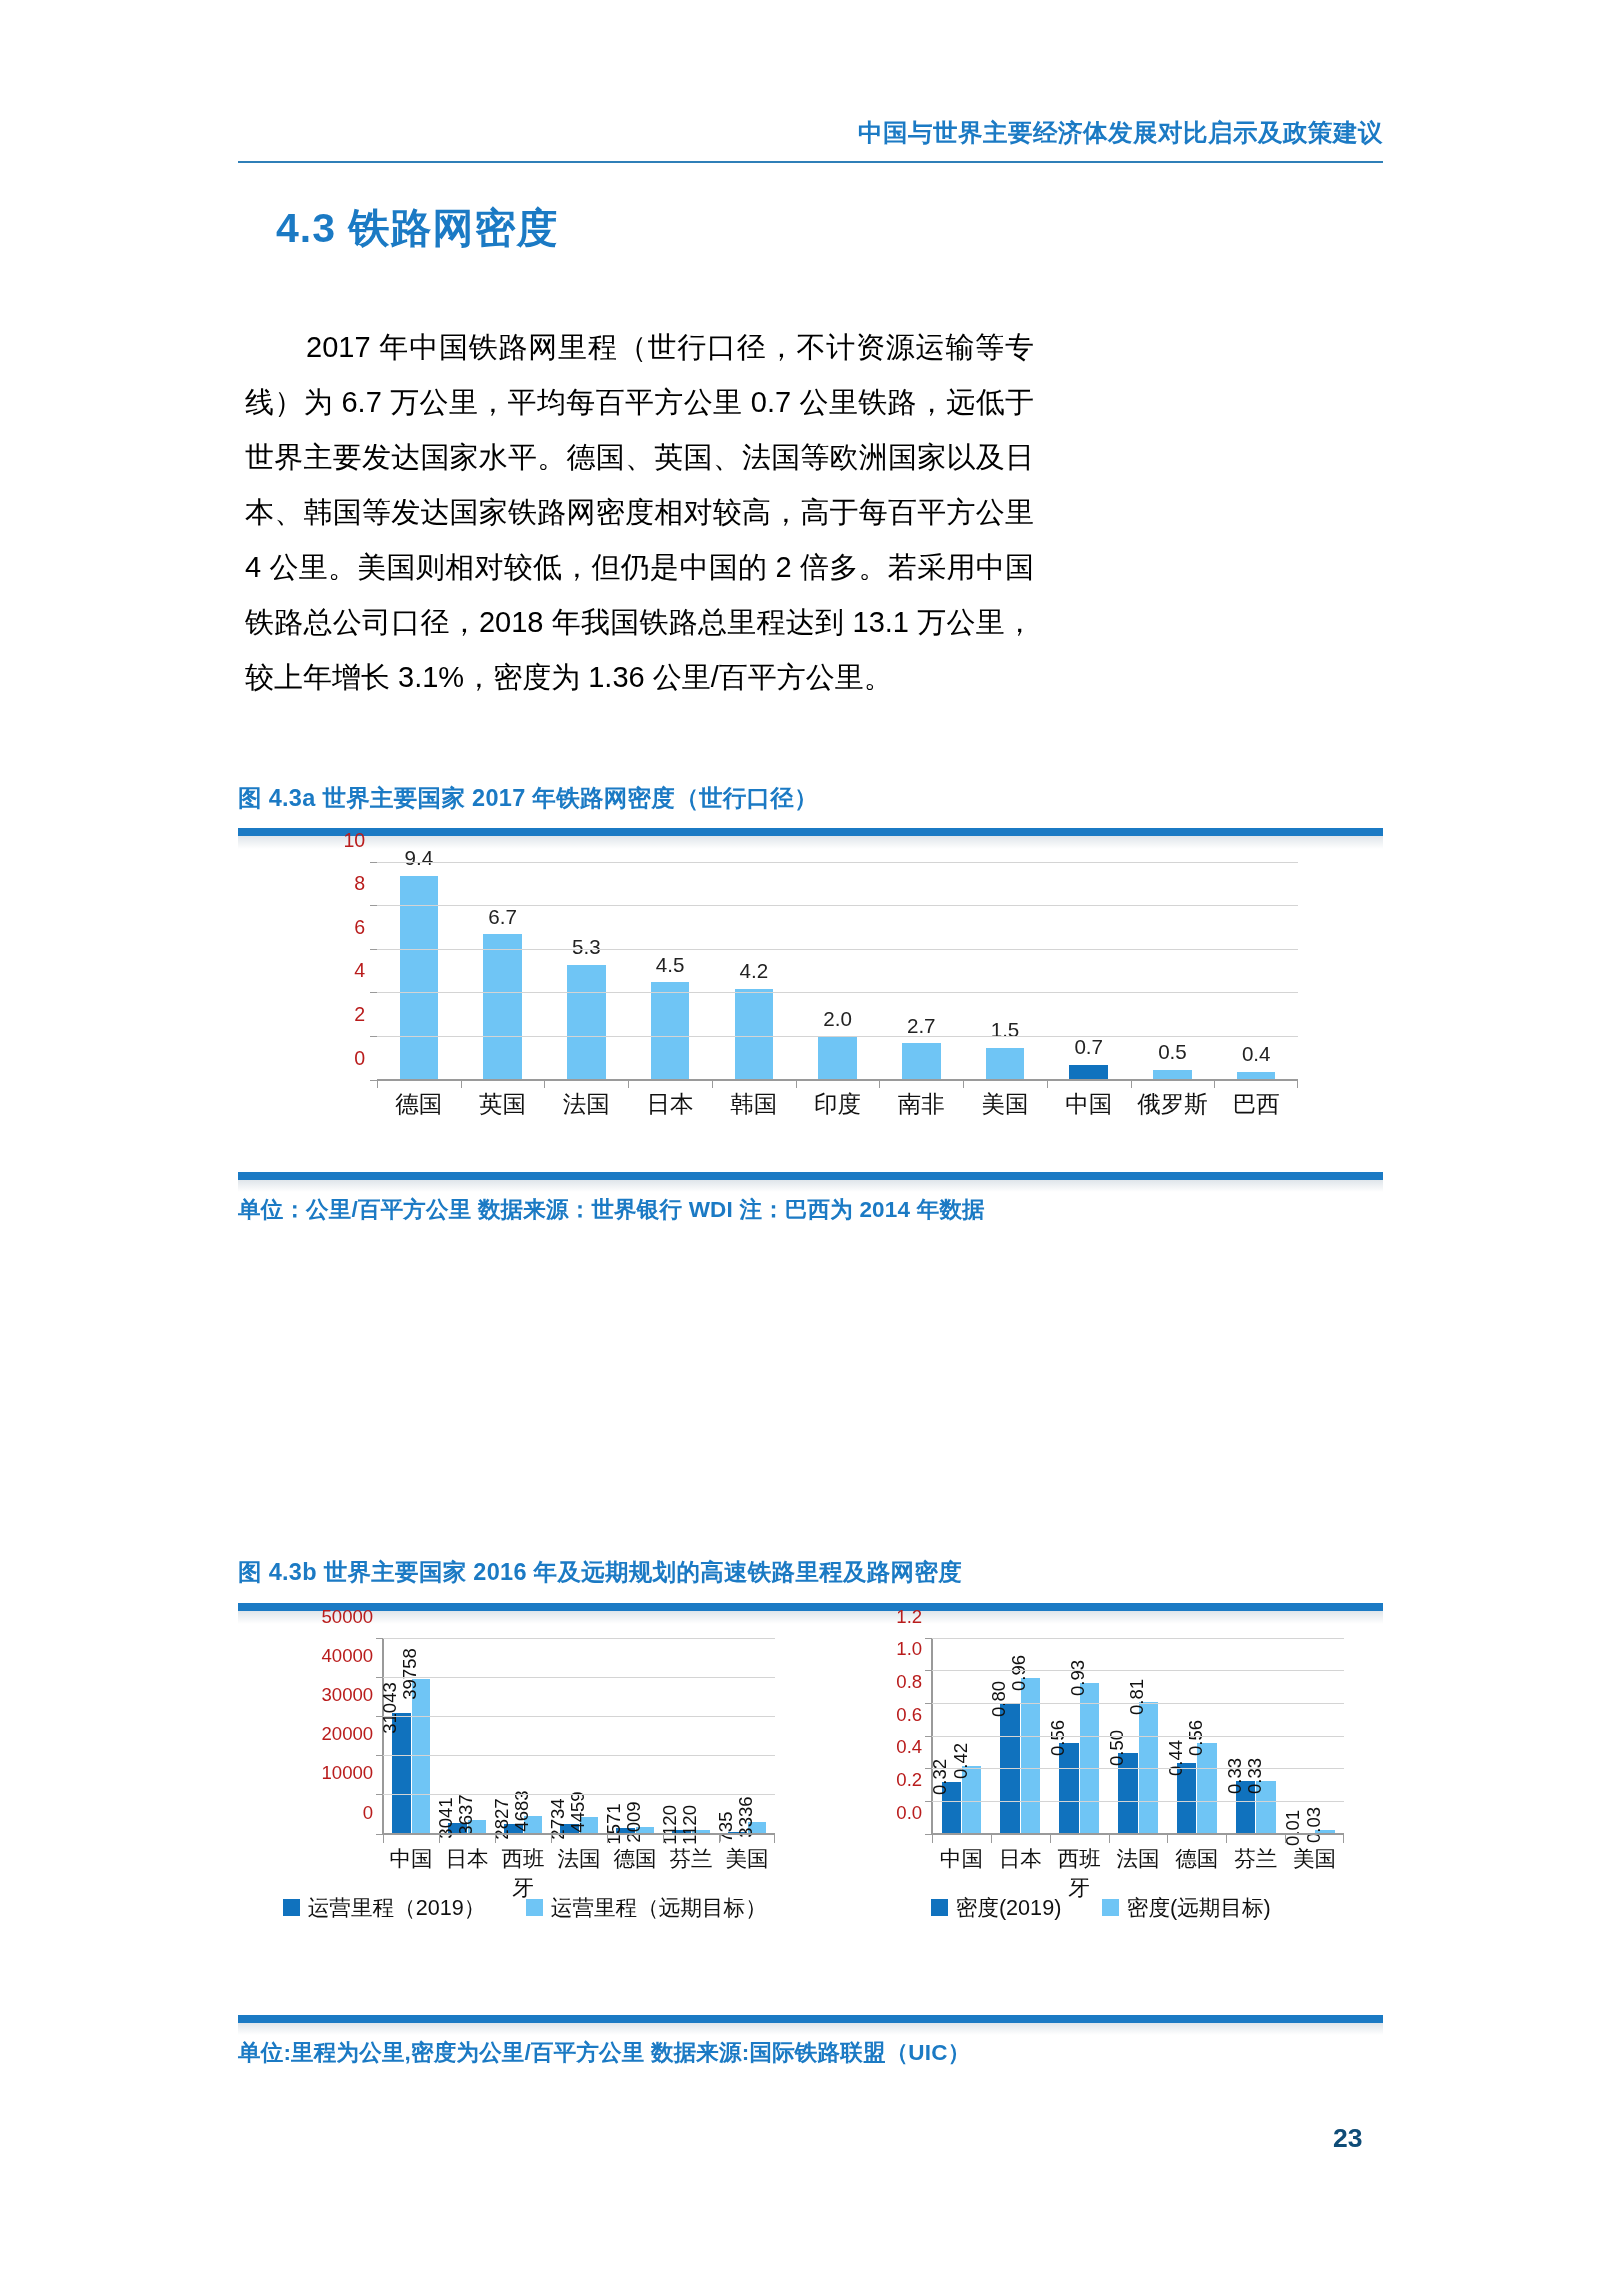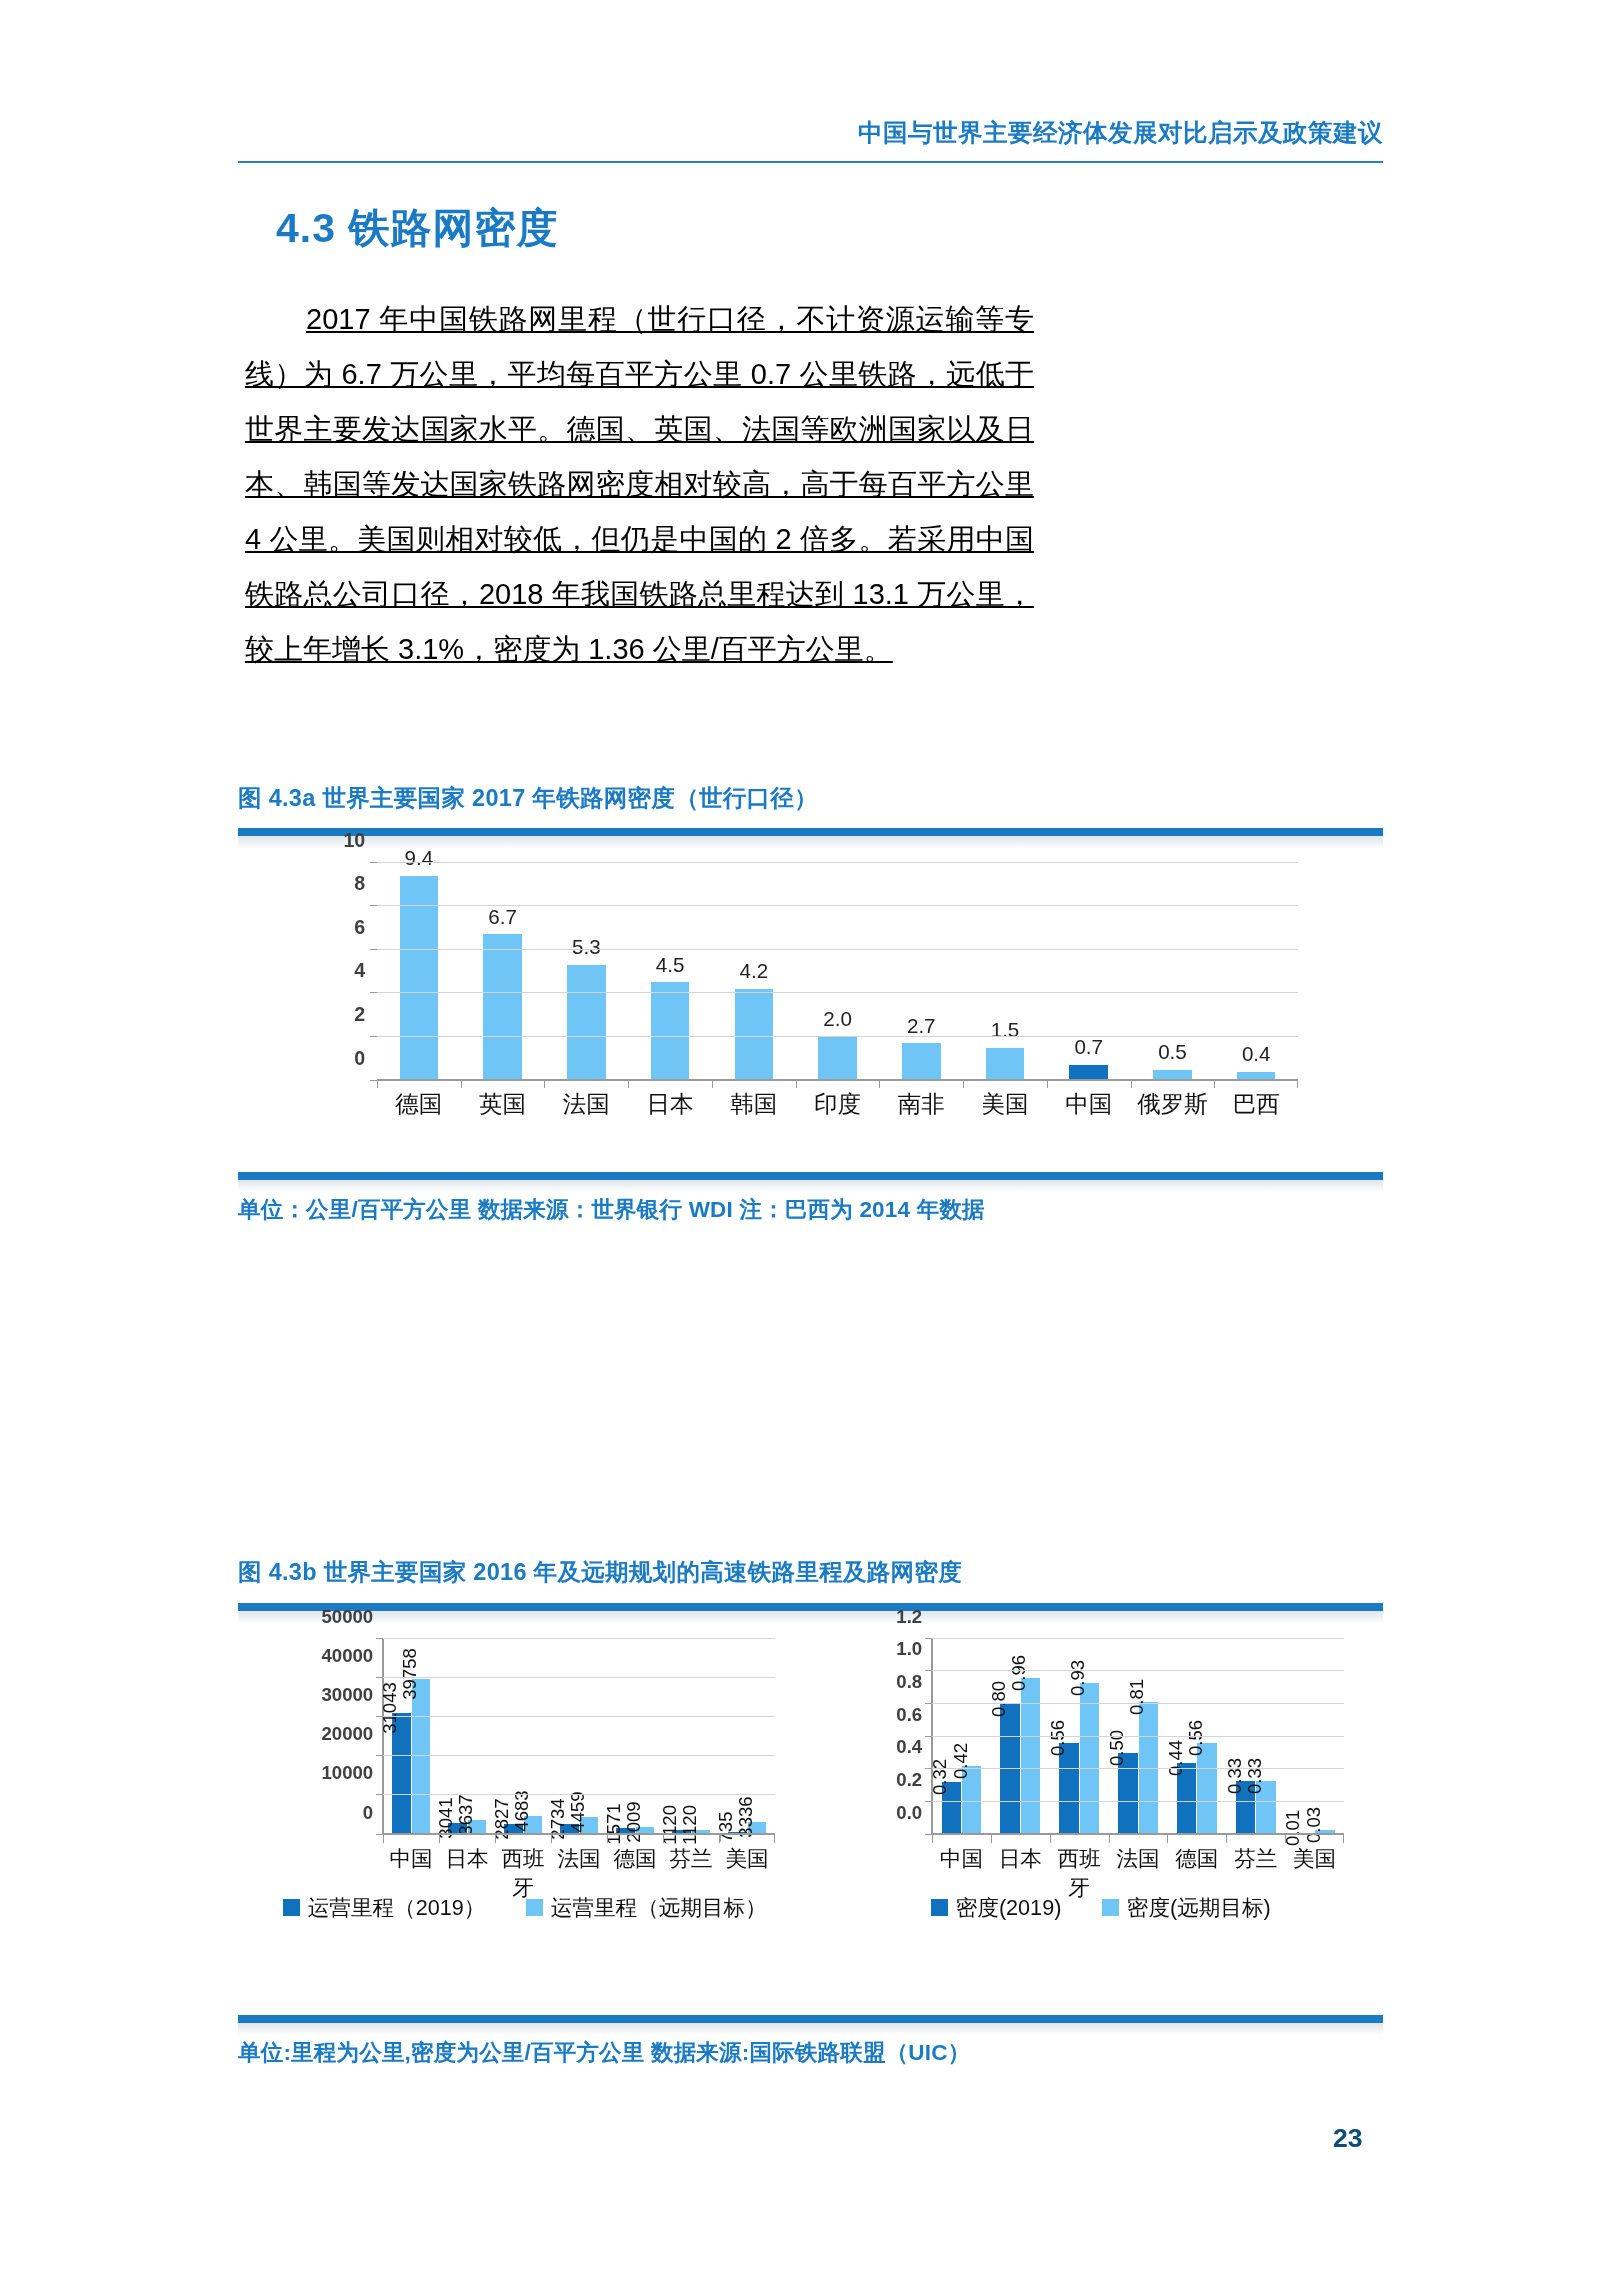--- a/index.html
+++ b/index.html
@@ -59,21 +59,21 @@
     position: absolute;
     font-size: 29px;
     line-height: 55px;
     color: #000;
     text-align: justify;
     text-justify: inter-ideograph;
     text-indent: 61px;
     width: 789px;
     left: 245px;
   }
-  .para-1 { top: 292px; text-decoration: underline; }
+  .para-1 { top: 320px; }
   .para-2 { top: 1258px; }
 
   
   .fig-caption {
     position: absolute;
     left: 238px;
     font-size: 23.5px;
     font-weight: bold;
     color: #1b7ac4;
     letter-spacing: 0.3px;
@@ -174,23 +174,22 @@
     width: 100%;
     height: 2px;
     background: #9a9a9a;
   }
   .ytick {
     position: absolute;
     right: 100%;
     margin-right: 11.8px;
     transform: translateY(-50%);
     font-size: 19.6px;
-    color: #404040;
+    color: #b91c1c;
     white-space: nowrap;
-    font-weight: bold;
   }
   .ytickmark {
     position: absolute;
     left: -6.9px;
     width: 6.9px;
     height: 1px;
     background: #9a9a9a;
   }
   .barsA {
     position: absolute;

